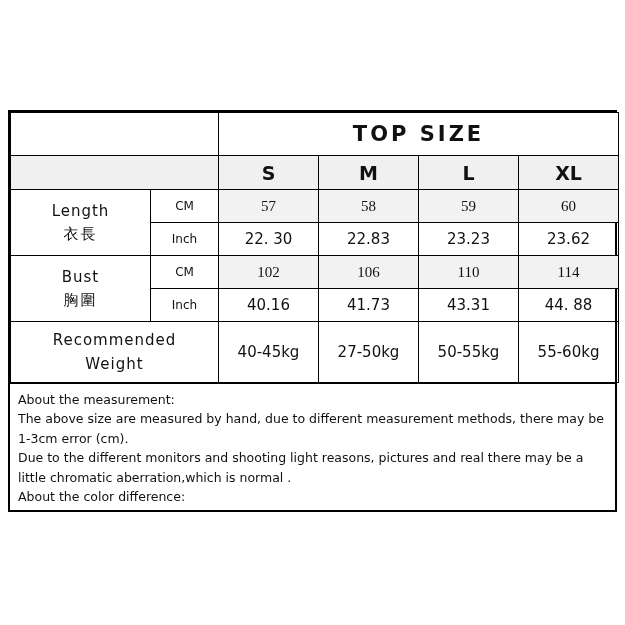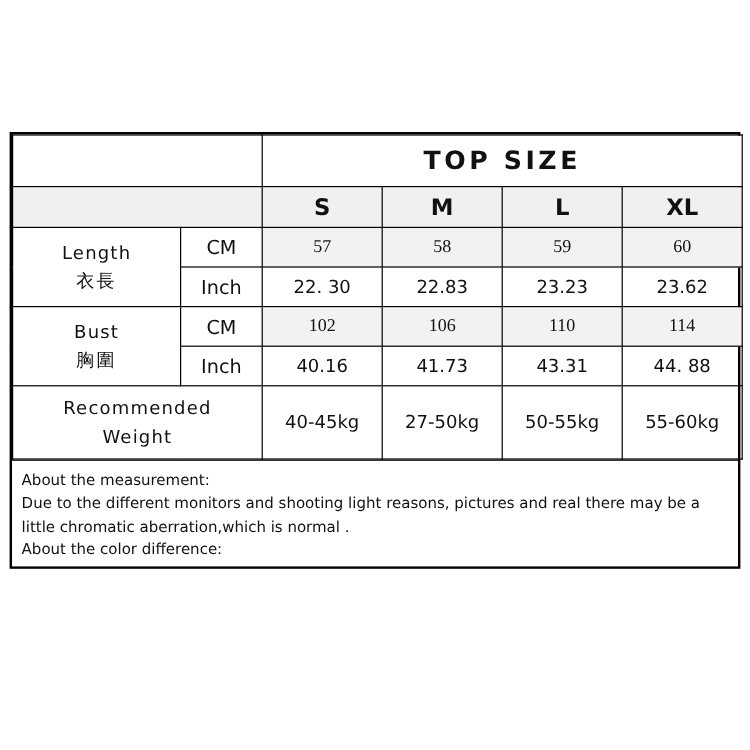--- a/index.html
+++ b/index.html
@@ -59,21 +59,21 @@
   }
   .hdr-blank { background: #f0f0f0; }
 
   .rowlabel {
     font-size: 15px;
     letter-spacing: 1px;
     line-height: 1.5;
     padding: 4px 2px;
   }
   .rowlabel .cn { font-size: 15px; letter-spacing: 2px; }
-  .unit-cell { font-size: 16px; height: 30px; }
+  .unit-cell { font-size: 12px; height: 30px; }
   .val-cell  { font-size: 15px; height: 30px; }
   .val-cell.shade { background: #f2f2f2; font-family: Liberation Serif, serif; }
 
   .rec-label {
     font-size: 15px;
     letter-spacing: 1px;
     line-height: 1.6;
     padding: 6px 2px;
     font-weight: normal;
   }
@@ -164,18 +164,19 @@
           <td class="rec-val">40-45kg</td>
           <td class="rec-val">27-50kg</td>
           <td class="rec-val">50-55kg</td>
           <td class="rec-val">55-60kg</td>
         </tr>
       </tbody>
     </table>
 
     <div class="notes">
       <p>About the measurement:</p>
+      <p>The above size are measured by hand, due to different measurement methods, there may be 1-3cm error (cm).</p>
       <p>Due to the different monitors and shooting light reasons, pictures and real there may be a little chromatic aberration,which is normal .</p>
       <p>About the color difference:</p>
     </div>
 
   </div>
 </div>
 
 </body></html>

